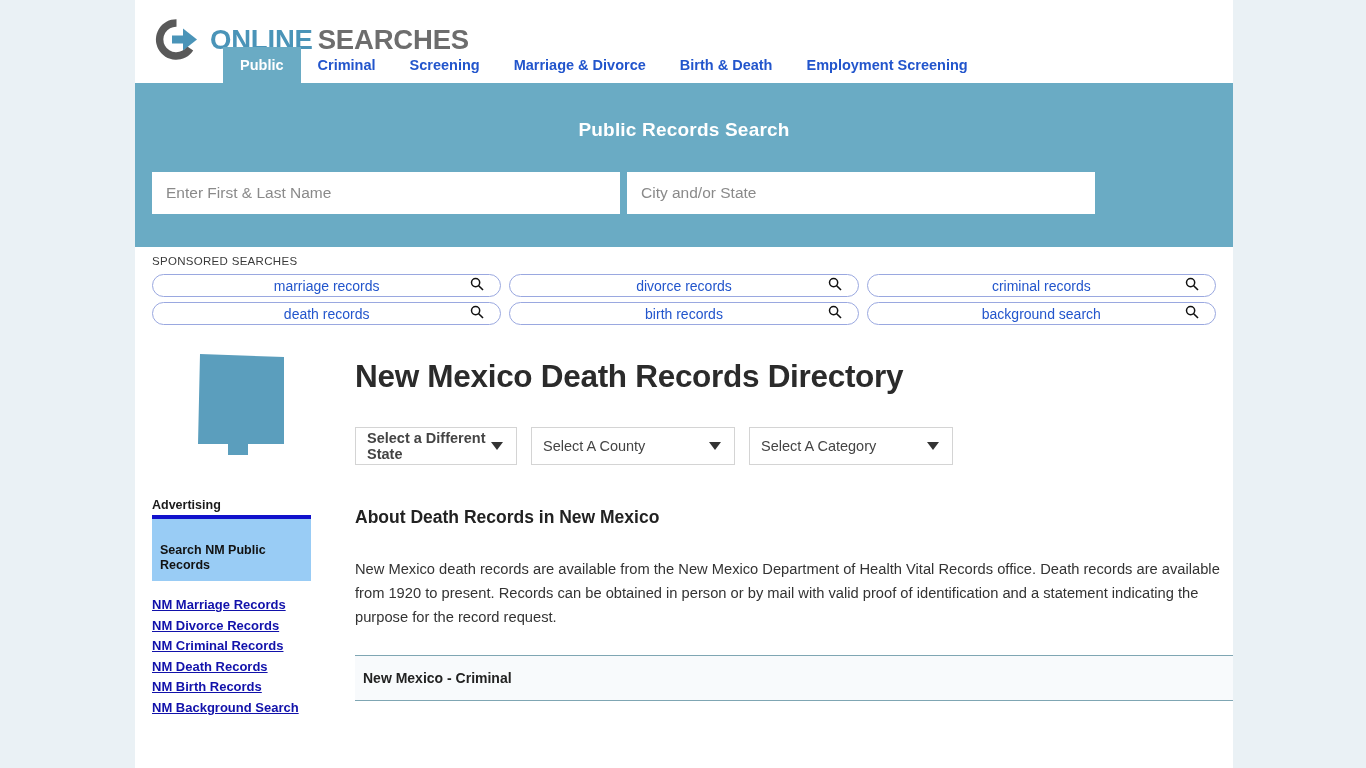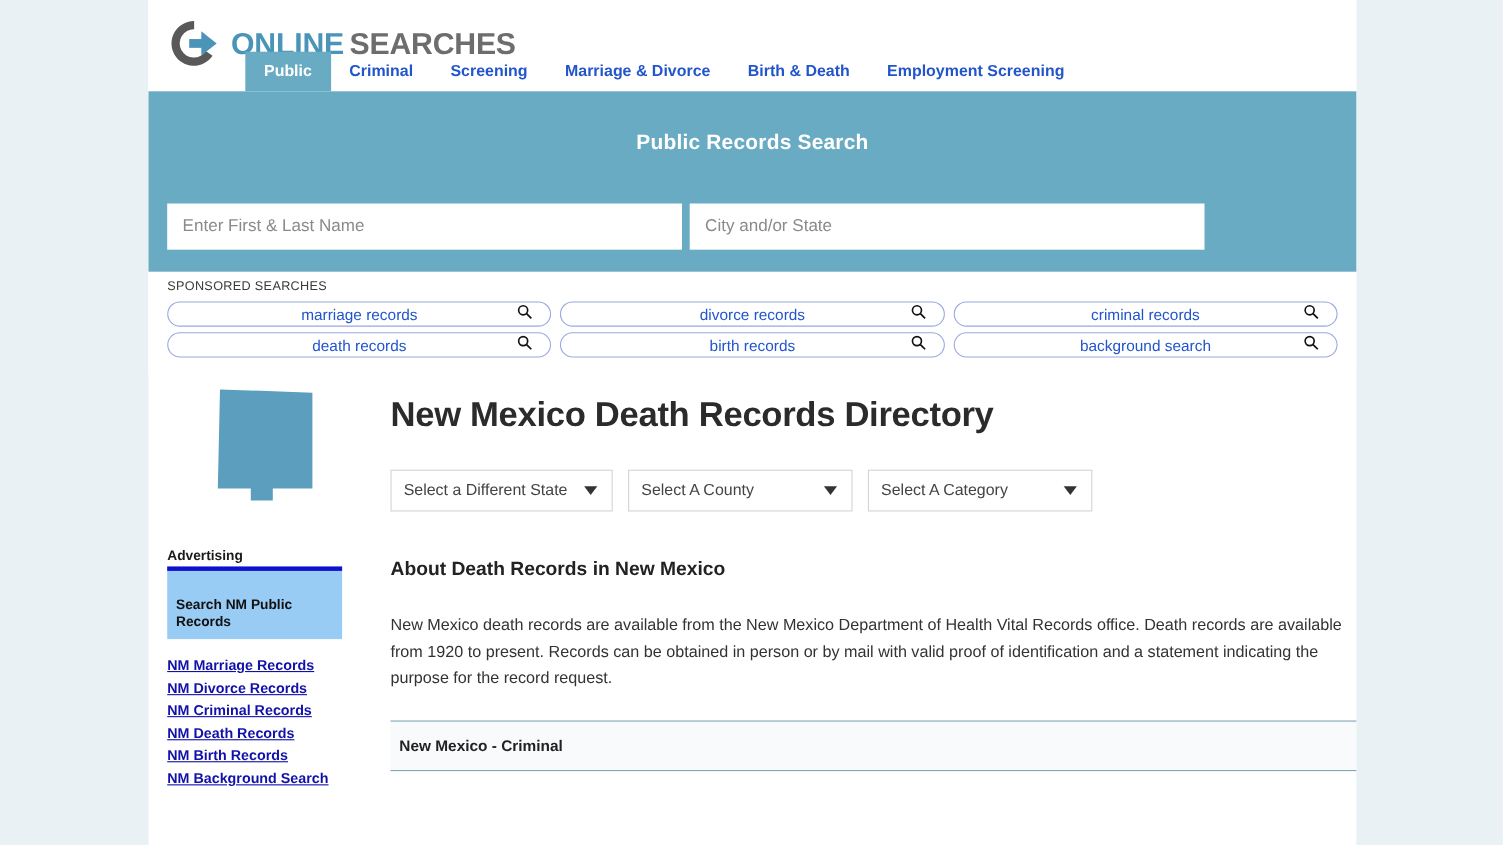--- a/index.html
+++ b/index.html
@@ -63,21 +63,21 @@
   .hero-title {
     text-align: center;
     color: #ffffff;
     font-size: 19px;
     font-weight: bold;
     letter-spacing: 0.2px;
     margin: 8px 0 0 0;
   }
   .hero-form {
     position: absolute;
-    left: 17px; top: 102px;
+    left: 17px; top: 89px;
     width: 1168px;
     display: flex;
   }
   .hero-input {
     height: 42px;
     border: none;
     background: #fff;
     font-size: 15.5px;
     color: #444;
     padding: 0 14px;
@@ -196,21 +196,21 @@
   .select {
     height: 38px;
     border: 1px solid #d4d4d4;
     background: #fff;
     display: flex;
     align-items: center;
     padding: 0 11px;
     cursor: pointer;
     position: relative;
   }
-  .select.state { width: 202px; }
+  .select.state { width: 162px; font-weight: bold; }
   .select.county { width: 204px; }
   .select.category { width: 204px; }
   .select-label { font-size: 14.5px; color: #444; }
   .caret {
     position: absolute; right: 13px; top: 50%;
     transform: translateY(-50%);
     width: 0; height: 0;
     border-left: 6px solid transparent;
     border-right: 6px solid transparent;
     border-top: 8px solid #333;

